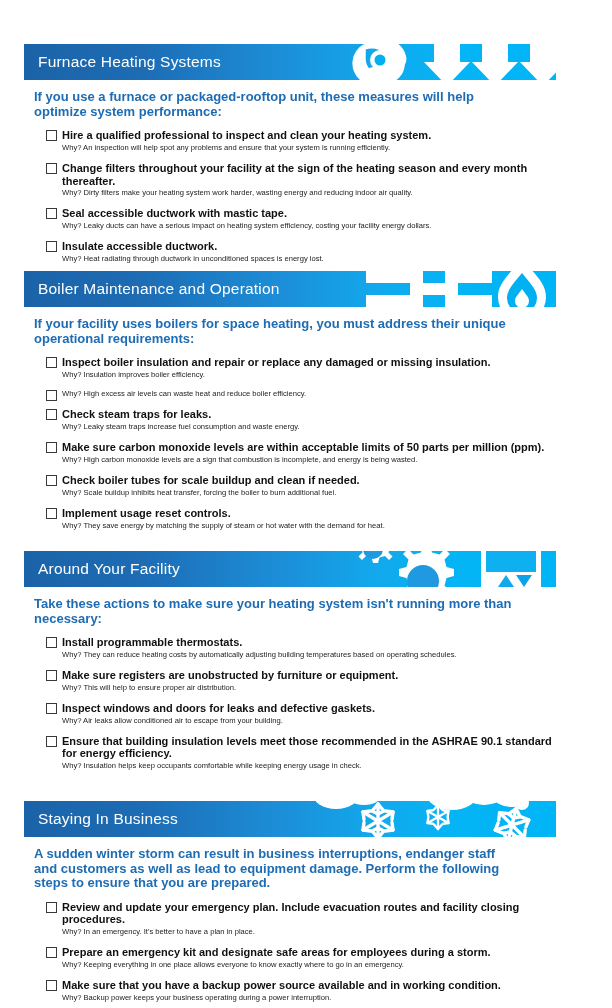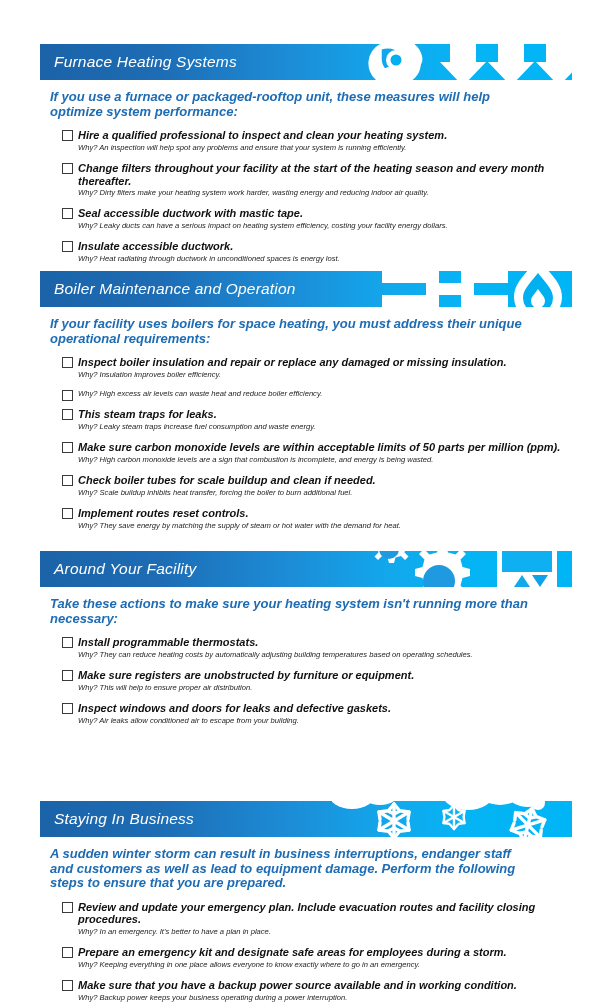--- a/index.html
+++ b/index.html
@@ -5,21 +5,21 @@
   html,body{margin:0;padding:0;}
   body{
     width:612px;height:1008px;
     background:#ffffff;
     font-family:"Liberation Sans","DejaVu Sans",sans-serif;
     -webkit-font-smoothing:antialiased;
     overflow:hidden;
   }
   .page{position:relative;width:612px;height:1008px;}
 
-  .section{position:absolute;left:40px;width:532px;font-style:italic;}
+  .section{position:absolute;left:24px;width:532px;}
   #sec0{top:44px;}
   #sec1{top:271px;}
   #sec2{top:551px;}
   #sec3{top:801px;}
 
   
   .band{
     position:relative;
     height:36px;
     width:532px;
@@ -116,21 +116,21 @@
     </div>
     <p class="intro">If you use a furnace or packaged-rooftop unit, these measures will help optimize system performance:</p>
     <ul class="list">
       <li class="item">
         <span class="box"></span>
         <p class="item-title">Hire a qualified professional to inspect and clean your heating system.</p>
         <p class="item-why">Why? An inspection will help spot any problems and ensure that your system is running efficiently.</p>
       </li>
       <li class="item">
         <span class="box"></span>
-        <p class="item-title">Change filters throughout your facility at the start of the heating season and every month thereafter.</p>
+        <p class="item-title">Change filters throughout your facility at the sign of the heating season and every month thereafter.</p>
         <p class="item-why">Why? Dirty filters make your heating system work harder, wasting energy and reducing indoor air quality.</p>
       </li>
       <li class="item">
         <span class="box"></span>
         <p class="item-title">Seal accessible ductwork with mastic tape.</p>
         <p class="item-why">Why? Leaky ducts can have a serious impact on heating system efficiency, costing your facility energy dollars.</p>
       </li>
       <li class="item">
         <span class="box"></span>
         <p class="item-title">Insulate accessible ductwork.</p>
@@ -169,36 +169,36 @@
         <span class="box"></span>
         <p class="item-title">Inspect boiler insulation and repair or replace any damaged or missing insulation.</p>
         <p class="item-why">Why? Insulation improves boiler efficiency.</p>
       </li>
       <li class="item">
         <span class="box"></span>
         <p class="item-why">Why? High excess air levels can waste heat and reduce boiler efficiency.</p>
       </li>
       <li class="item">
         <span class="box"></span>
-        <p class="item-title">This steam traps for leaks.</p>
+        <p class="item-title">Check steam traps for leaks.</p>
         <p class="item-why">Why? Leaky steam traps increase fuel consumption and waste energy.</p>
       </li>
       <li class="item">
         <span class="box"></span>
         <p class="item-title">Make sure carbon monoxide levels are within acceptable limits of 50 parts per million (ppm).</p>
         <p class="item-why">Why? High carbon monoxide levels are a sign that combustion is incomplete, and energy is being wasted.</p>
       </li>
       <li class="item">
         <span class="box"></span>
         <p class="item-title">Check boiler tubes for scale buildup and clean if needed.</p>
         <p class="item-why">Why? Scale buildup inhibits heat transfer, forcing the boiler to burn additional fuel.</p>
       </li>
       <li class="item">
         <span class="box"></span>
-        <p class="item-title">Implement routes reset controls.</p>
+        <p class="item-title">Implement usage reset controls.</p>
         <p class="item-why">Why? They save energy by matching the supply of steam or hot water with the demand for heat.</p>
       </li>
     </ul>
   </div>
 
   <div class="section" id="sec2">
     <div class="band">
       <div class="band-art">
         <svg width="225" height="64" viewBox="0 0 225 64" xmlns="http://www.w3.org/2000/svg">
 
@@ -231,20 +231,25 @@
       </li>
       <li class="item">
         <span class="box"></span>
         <p class="item-title">Make sure registers are unobstructed by furniture or equipment.</p>
         <p class="item-why">Why? This will help to ensure proper air distribution.</p>
       </li>
       <li class="item">
         <span class="box"></span>
         <p class="item-title">Inspect windows and doors for leaks and defective gaskets.</p>
         <p class="item-why">Why? Air leaks allow conditioned air to escape from your building.</p>
+      </li>
+      <li class="item">
+        <span class="box"></span>
+        <p class="item-title">Ensure that building insulation levels meet those recommended in the ASHRAE 90.1 standard for energy efficiency.</p>
+        <p class="item-why">Why? Insulation helps keep occupants comfortable while keeping energy usage in check.</p>
       </li>
     </ul>
   </div>
 
   <div class="section" id="sec3">
     <div class="band">
       <div class="band-art">
         <svg width="240" height="64" viewBox="0 0 240 64" xmlns="http://www.w3.org/2000/svg">
 
           <g fill="#ffffff">

